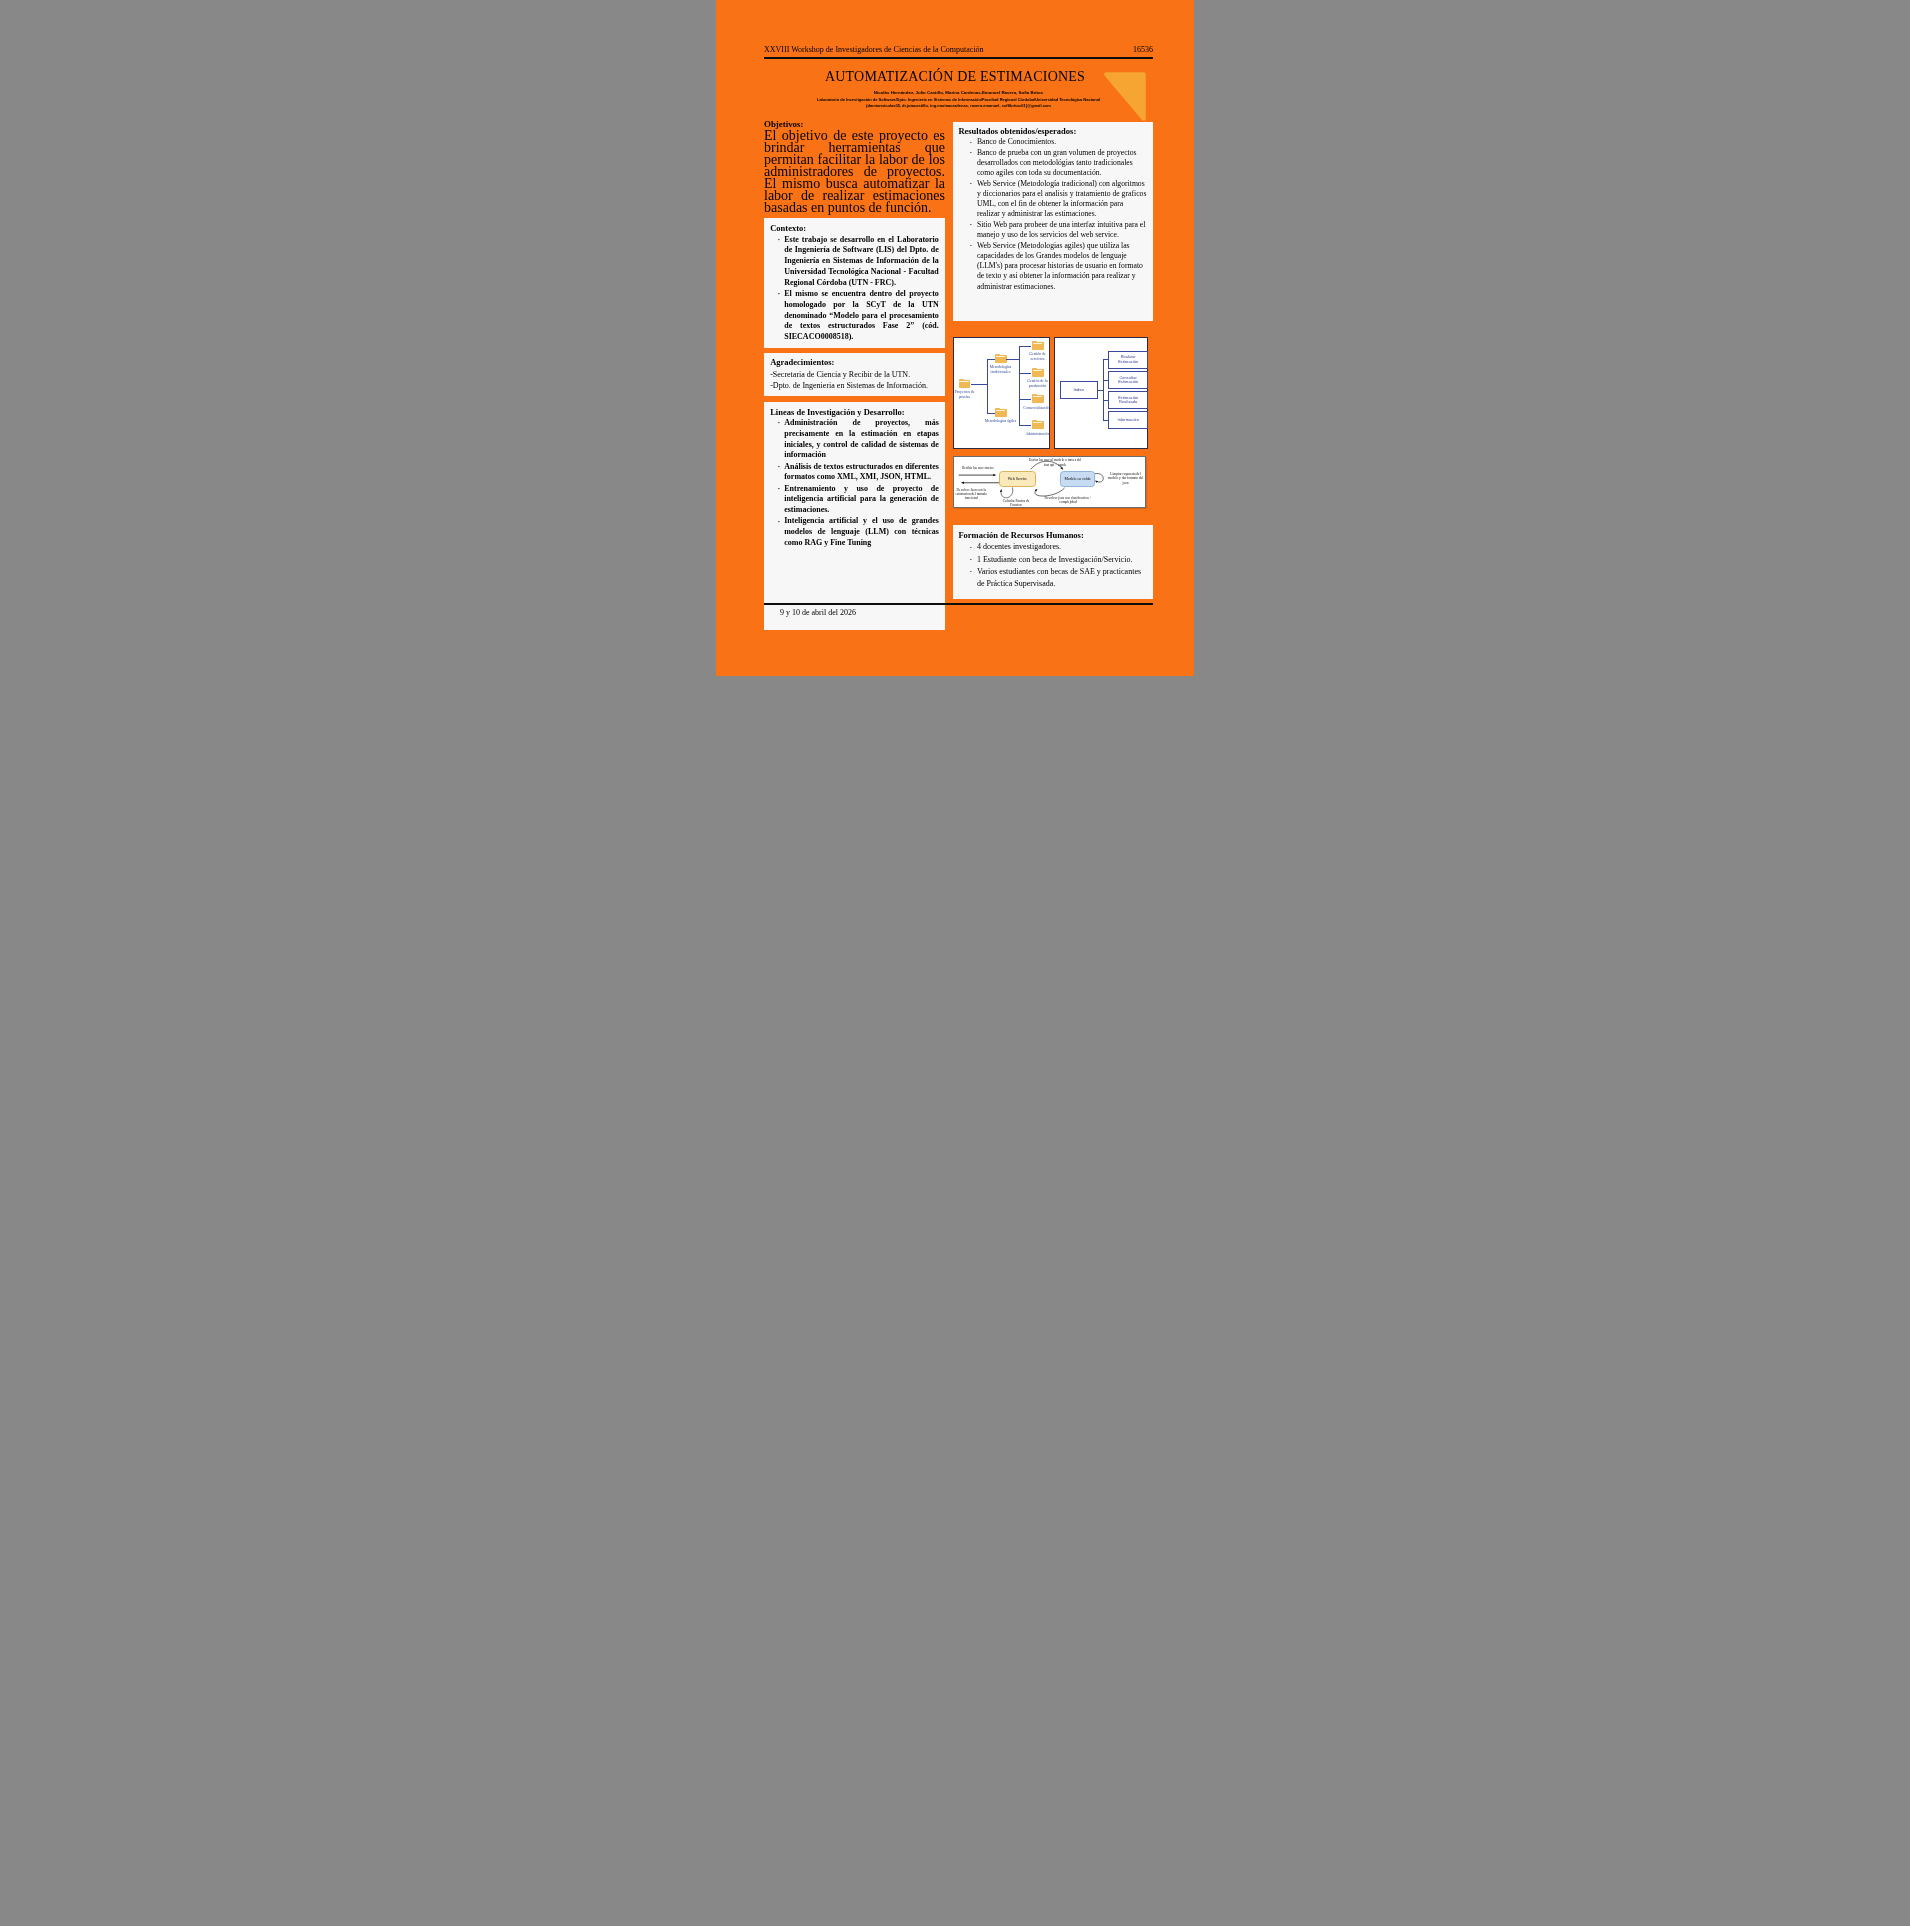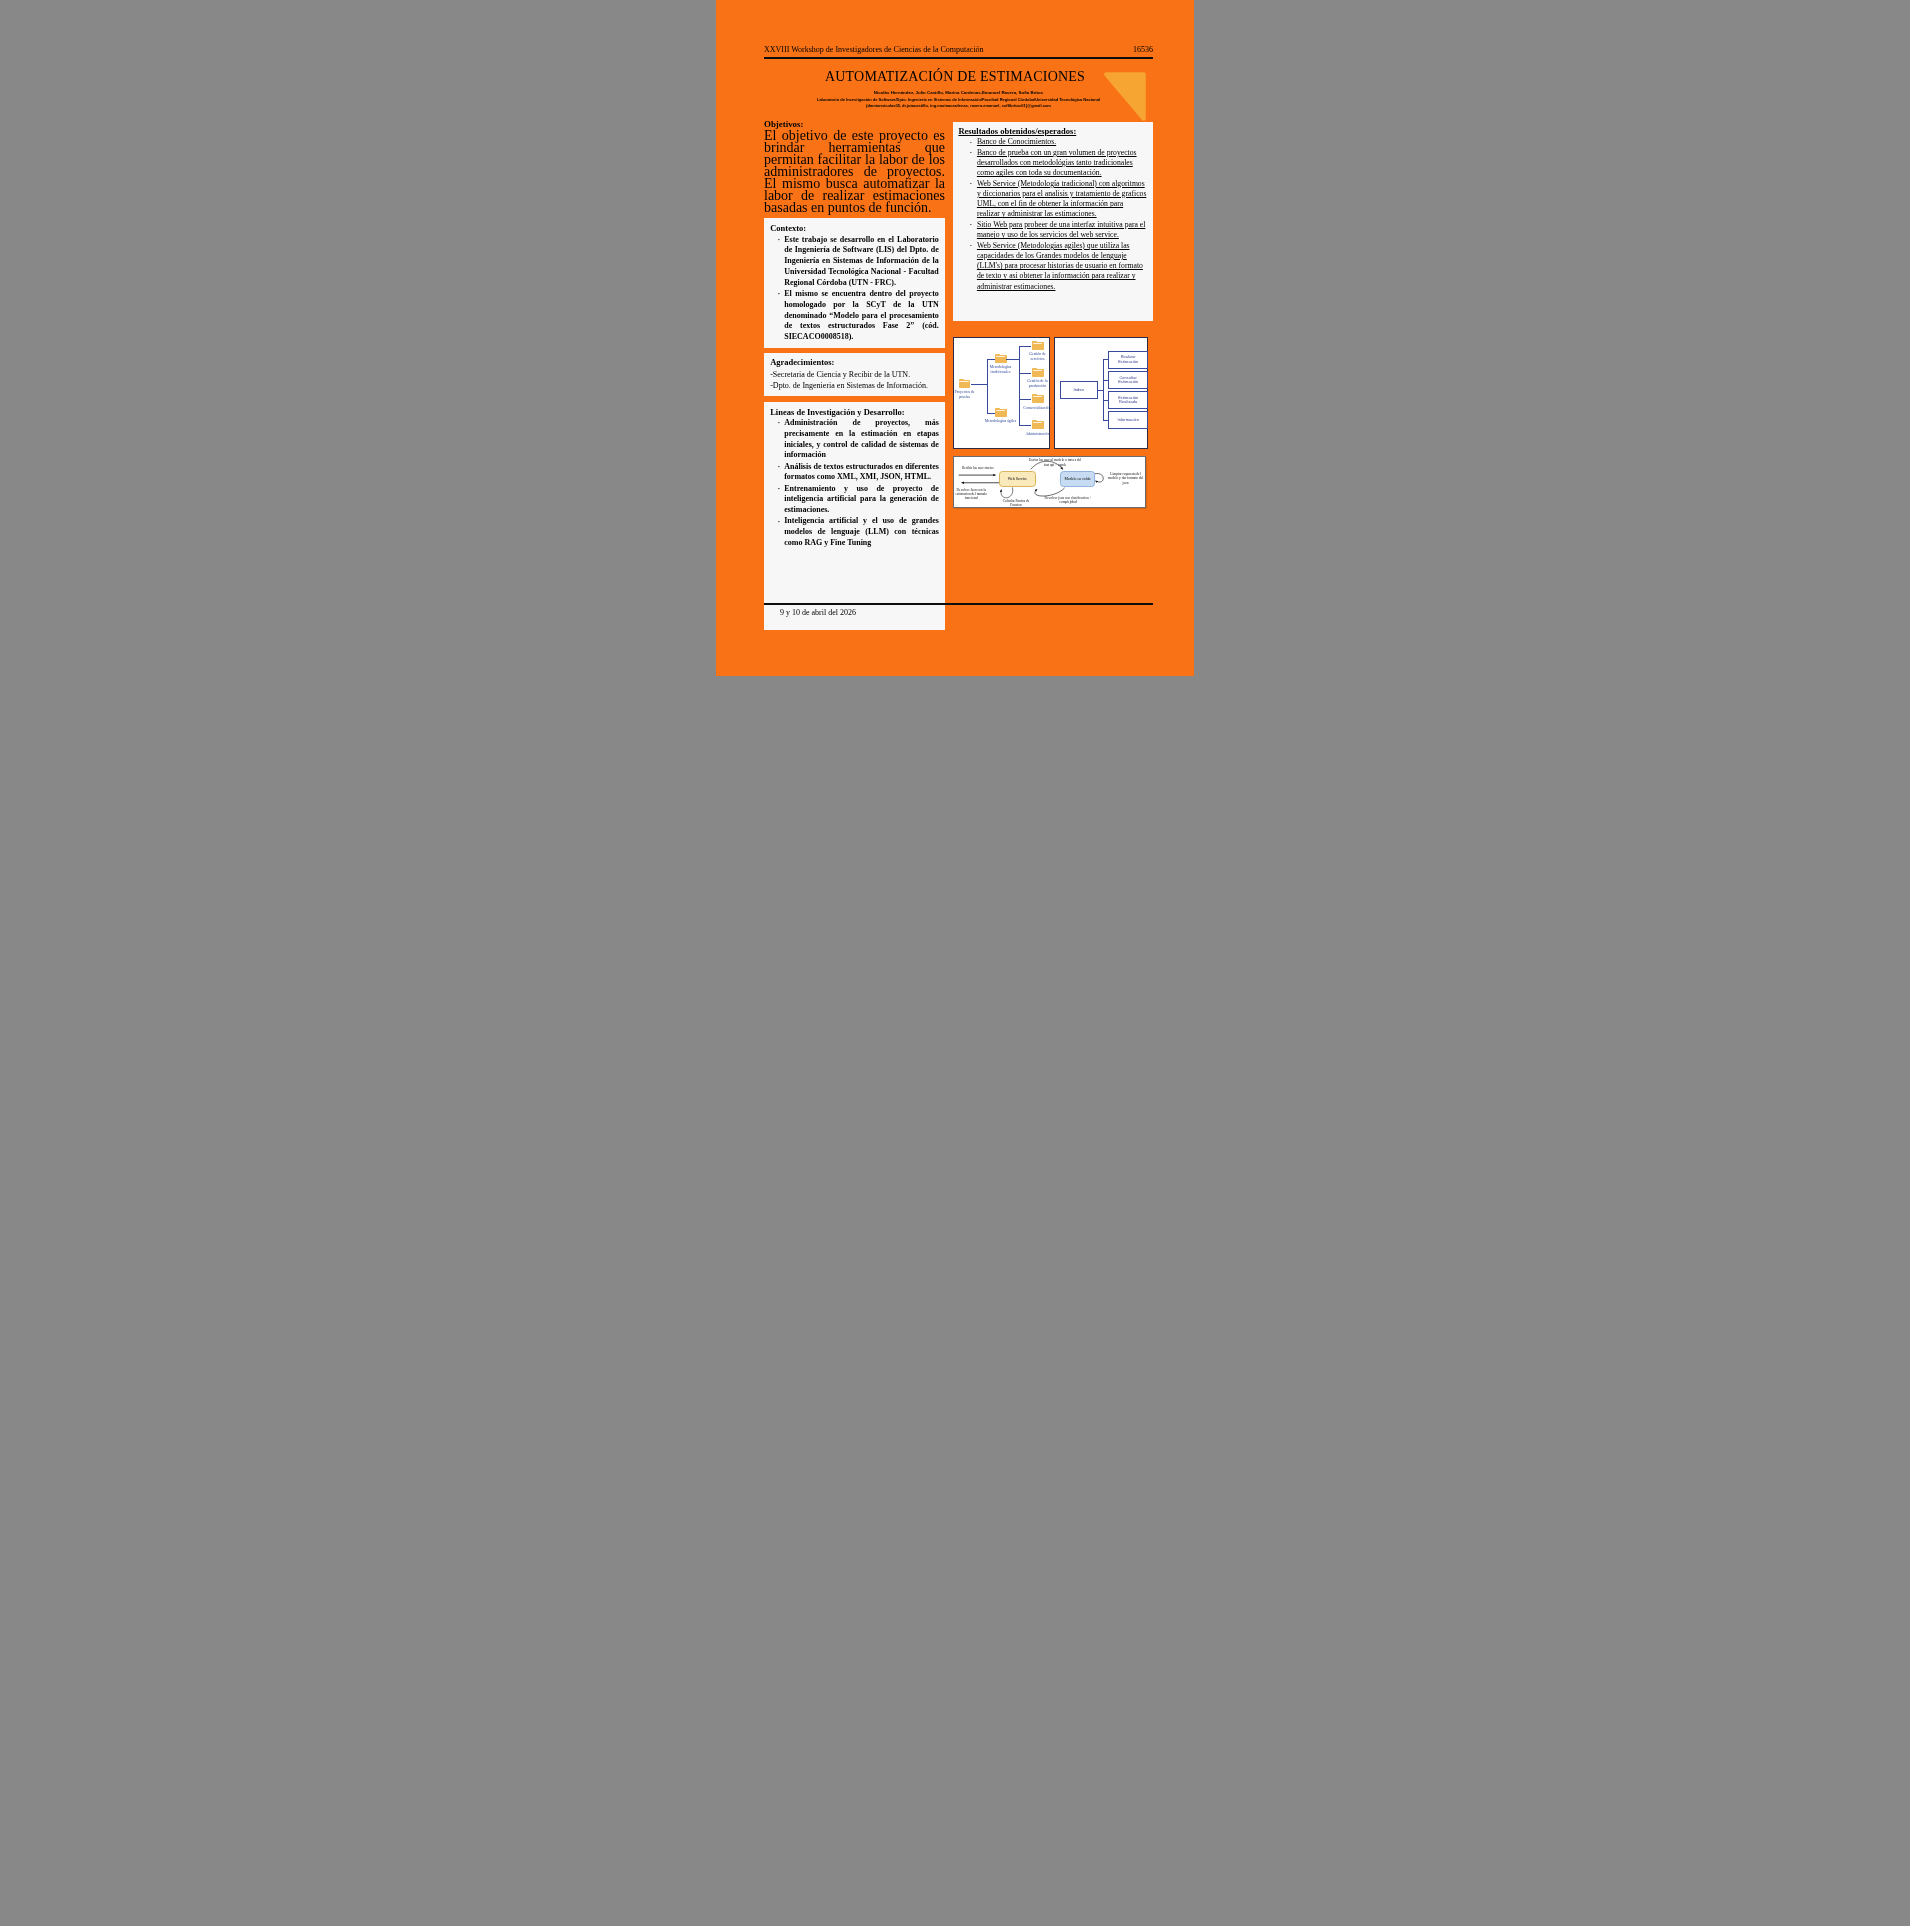--- a/index.html
+++ b/index.html
@@ -36,21 +36,21 @@
   .agr p { font-size:8px; line-height:11.2px; }
   .lin { margin-top:6.2px; height:228px; }
   ul.bul { list-style:none; }
   ul.bul li { position:relative; margin-top:0.4px; }
   ul.bul li::before { content:"•"; position:absolute; font-size:5px; top:0.4px; }
   .col-left  ul.bul { padding-left:14px; }
   .col-left  ul.bul li { font-size:8px; line-height:10.8px; text-align:justify;font-weight:bold; }
   .col-left  ul.bul li::before { left:-6.2px; }
   .col-right ul.bul { padding-left:18.5px; }
   .col-right ul.bul li::before { left:-7px; }
-  .res { margin-top:5.8px; height:199px; padding:3.9px 5.4px;text-decoration:underline; }
+  .res { margin-top:5.8px; height:199px; padding:3.9px 5.4px; }
   .res ul.bul li { font-size:7.7px; line-height:10.2px; }
   .form { margin-top:17.3px; height:74px; padding:4.6px 5.4px; }
   .form ul.bul li { font-size:8px; line-height:11.6px; margin-top:0.8px; }
   
   .diagrams-row { margin-top:16.6px; display:flex; gap:4.2px; }
   .dbox { border:0.8px solid #2b2b45; background:#fff; position:relative; }
   .tree { width:97px; height:112px; }
   .menu { width:94px; height:112px; }
   .tree .lbl { position:absolute; text-align:center;
       font-size:3.9px; line-height:4.6px; color:#2e4899; }
@@ -207,18 +207,26 @@
       <div class="fnode ws">Web Service</div>
       <div class="fnode colab">Modelo en colab</div>
       <div class="flbl" style="left:2.3px;  top:9.2px; width:43px;">Recibir las user stories</div>
       <div class="flbl" style="left:74px; top:1.5px;  width:54px;">Enviar las user al modelo a traves del fast api + ngrok</div>
       <div class="flbl" style="left:153px; top:15.4px; width:37px;">Limpiar respuesta del modelo y dar formato del json</div>
       <div class="flbl" style="left:0.8px;  top:31px; width:33px;">Devolver Json con la estimacion del tamaño funcional</div>
       <div class="flbl" style="left:45px; top:42px; width:34px;">Calcular Puntos de Funcion</div>
       <div class="flbl" style="left:86px; top:39px; width:56px;">Devolver json con clasificacion + complejidad</div>
     </div>
 
+    <section class="graybox form">
+      <h3>Formación de Recursos Humanos:</h3>
+      <ul class="bul">
+        <li>4 docentes investigadores.</li>
+        <li>1 Estudiante con beca de Investigación/Servicio.</li>
+        <li>Varios estudiantes con becas de SAE y practicantes de Práctica Supervisada.</li>
+      </ul>
+    </section>
   </div>
 
   <div class="foot-rule"></div>
   <div class="foot-text">9 y 10 de abril del 2026</div>
 </div>
 
 
 </body></html>

